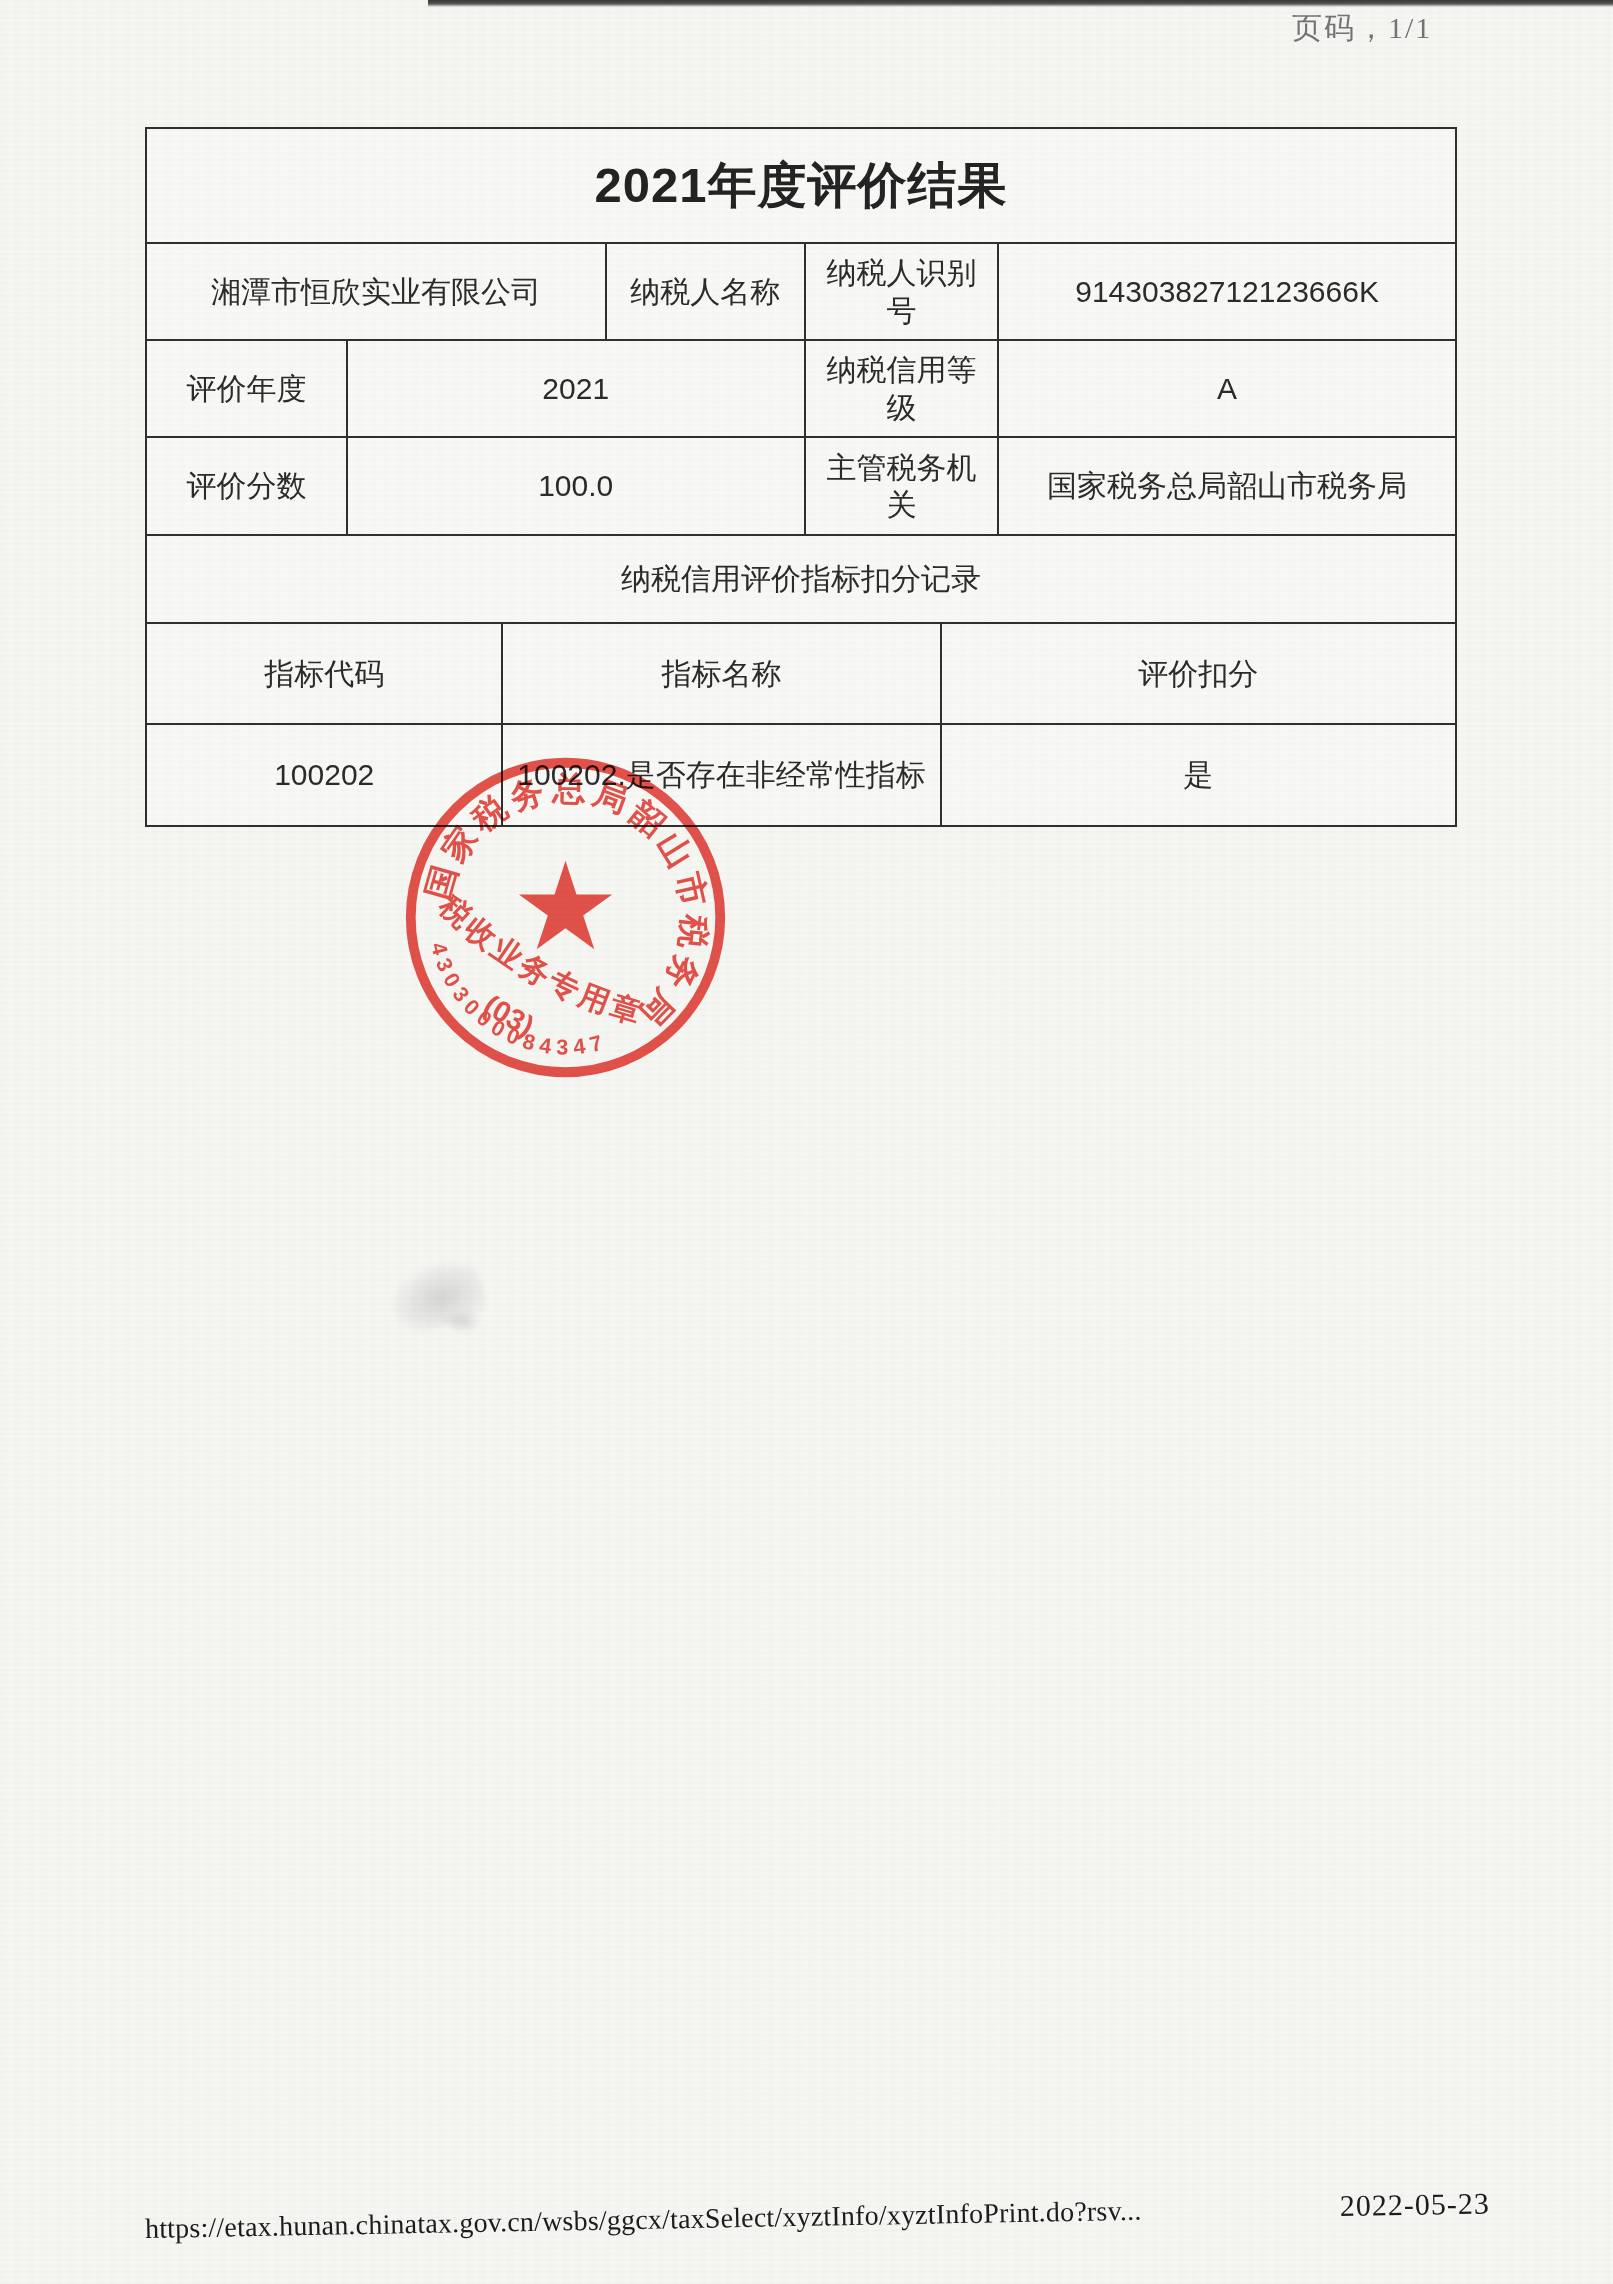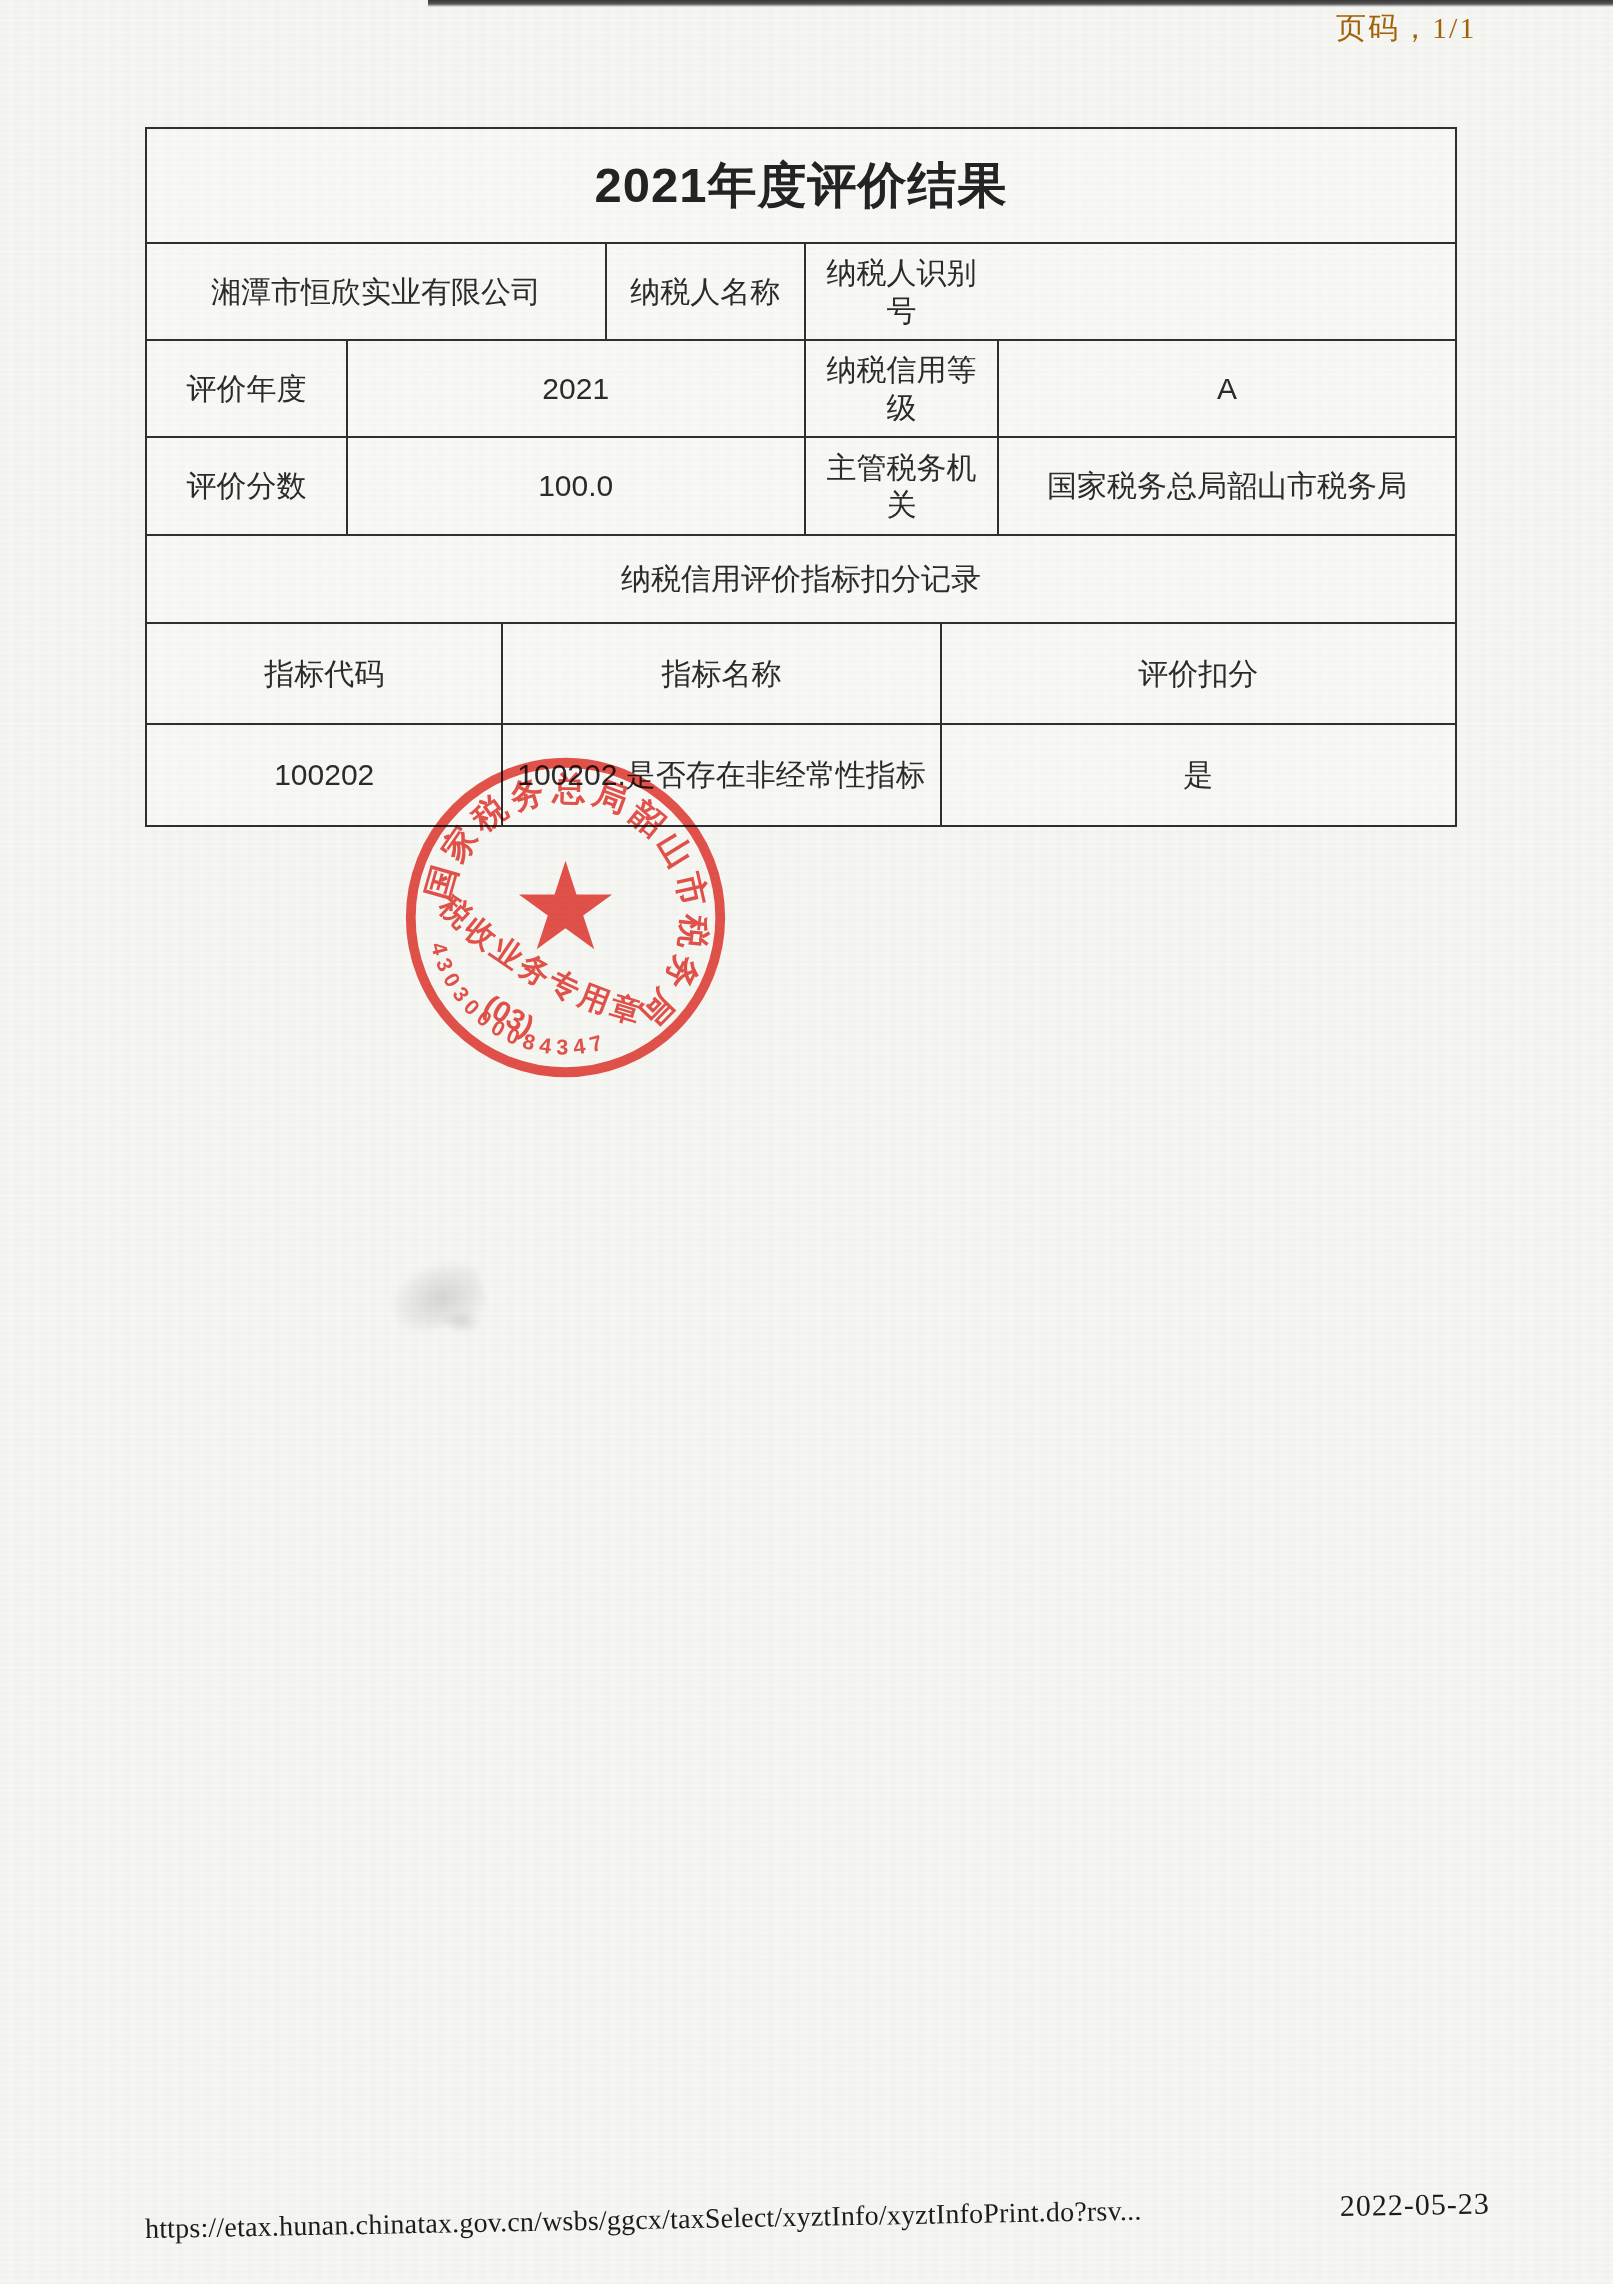--- a/index.html
+++ b/index.html
@@ -21,23 +21,23 @@
     background:
       repeating-linear-gradient(0deg, rgba(0,0,0,0.012) 0 2.9px, rgba(255,255,255,0.012) 2.9px 5.9px),
       repeating-linear-gradient(90deg, rgba(0,0,0,0.008) 0 6.9px, rgba(255,255,255,0.01) 6.9px 13.7px);
   }
   .top-artifact{
     position:absolute;top:0;left:428px;width:1185px;height:6.9px;
     background:linear-gradient(to bottom,#161616 0%,#3a3a3a 55%,rgba(60,60,60,0) 100%);
     opacity:.85;
   }
   .page-label{
-    position:absolute;top:7.8px;left:1336px;
+    position:absolute;top:7.8px;left:1292px;
     font-family:"Liberation Serif",serif;
-    font-size:30px;letter-spacing:2px;color:#a16207;
+    font-size:30px;letter-spacing:2px;color:#737373;
   }
   
   .doc-table{
     position:absolute;left:145px;top:127px;width:1312px;
     border:2px solid var(--line);
     box-sizing:border-box;
     background:rgba(255,255,255,0.25);
   }
   .row{display:flex;box-sizing:border-box;border-top:2px solid var(--line);}
   .row:first-child{border-top:none;}
@@ -99,20 +99,21 @@
 
 <div class="doc-table">
   <div class="row r-title">
     <div class="cell">2021年度评价结果</div>
   </div>
 
   <div class="row r-info">
     <div class="cell c2">湘潭市恒欣实业有限公司</div>
     <div class="cell c1">纳税人名称</div>
     <div class="cell c3">纳税人识别号</div>
+    <div class="cell c4">91430382712123666K</div>
   </div>
 
   <div class="row r-info">
     <div class="cell c1">评价年度</div>
     <div class="cell c2">2021</div>
     <div class="cell c3">纳税信用等级</div>
     <div class="cell c4">A</div>
   </div>
 
   <div class="row r-info" style="height:98px;">

